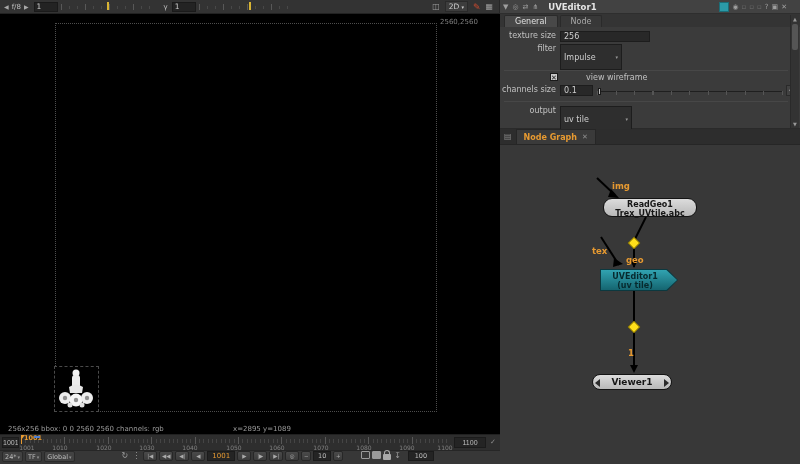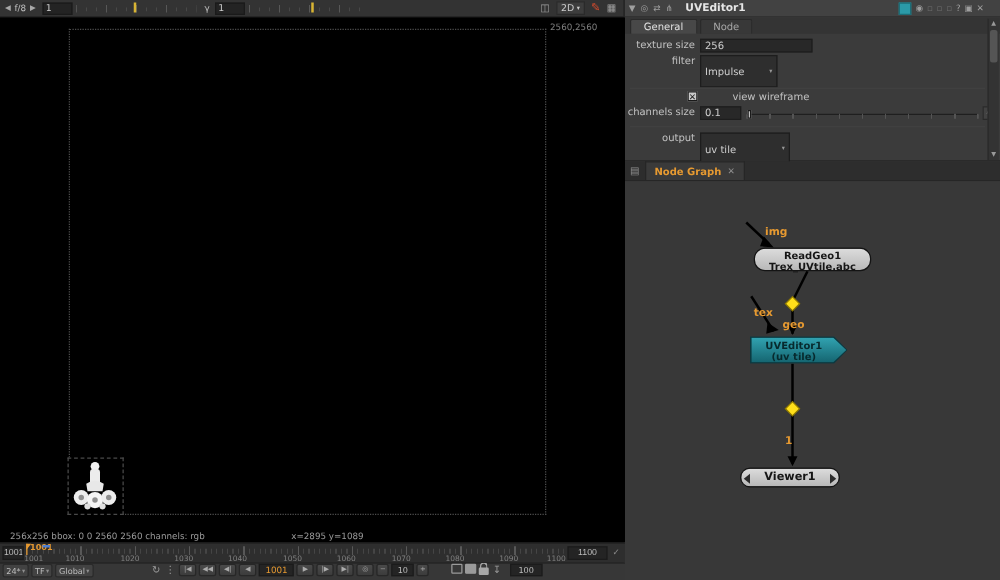--- a/index.html
+++ b/index.html
@@ -325,21 +325,21 @@
         <polygon points="130,220 138,220 134,228" fill="#000"></polygon>
         <rect x="130" y="94" width="8" height="8" transform="rotate(45 134 98)" fill="#ffdf1a" stroke="#8f7a00" stroke-width="1"></rect>
         <rect x="130" y="178" width="8" height="8" transform="rotate(45 134 182)" fill="#ffdf1a" stroke="#8f7a00" stroke-width="1"></rect>
       </svg>
 
       <span class="g-label" style="left:112px; top:36px">img</span>
       <div class="node node-gray n-readgeo">
         <div>ReadGeo1</div>
         <div>Trex_UVtile.abc</div>
       </div>
-      <span class="g-label" style="left:103px; top:101px">tex</span>
+      <span class="g-label" style="left:92px; top:101px">tex</span>
       <span class="g-label" style="left:126px; top:110px">geo</span>
       <div class="uv-wrap">
         <div class="uv-border"></div>
         <div class="uv-body">
           <div>UVEditor1</div>
           <div>(uv tile)</div>
         </div>
       </div>
       <span class="g-label" style="left:128px; top:203px">1</span>
       <div class="node node-gray n-viewer">

